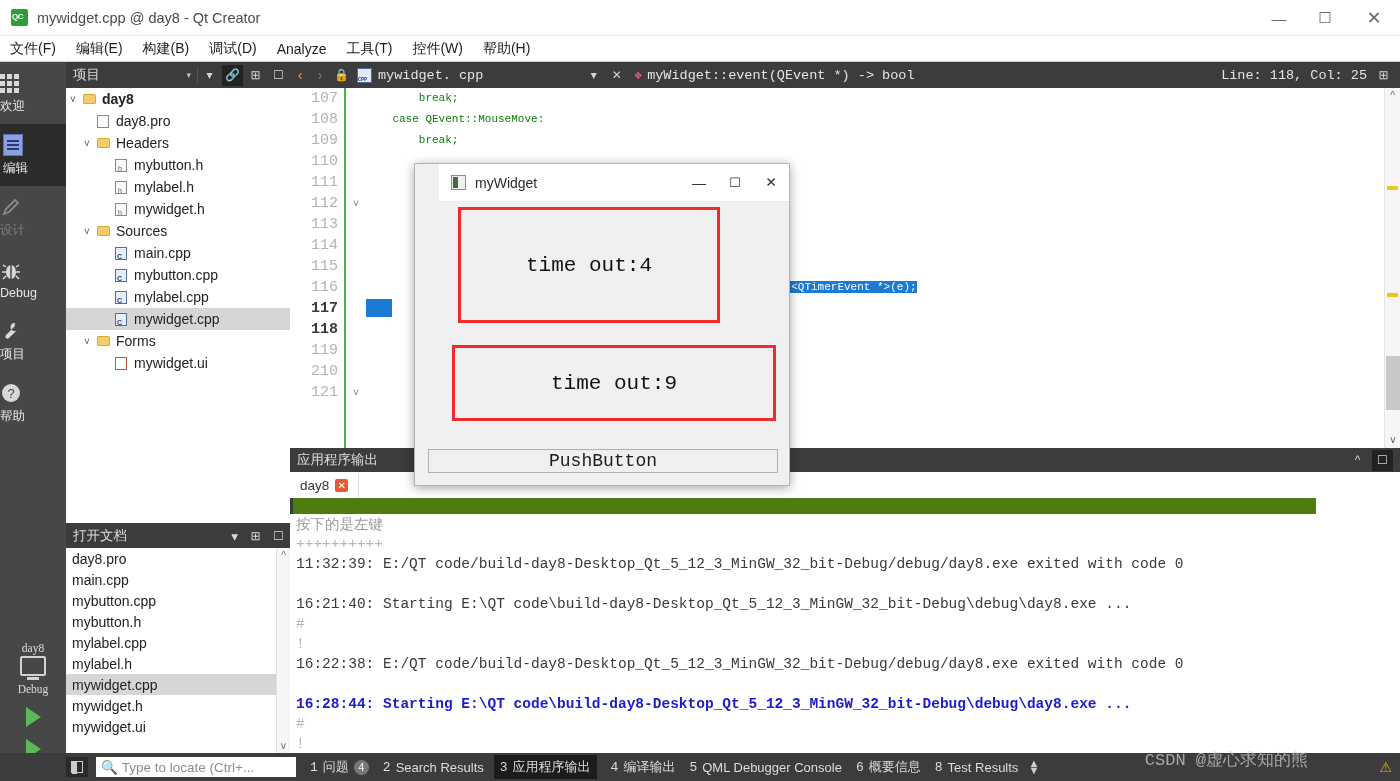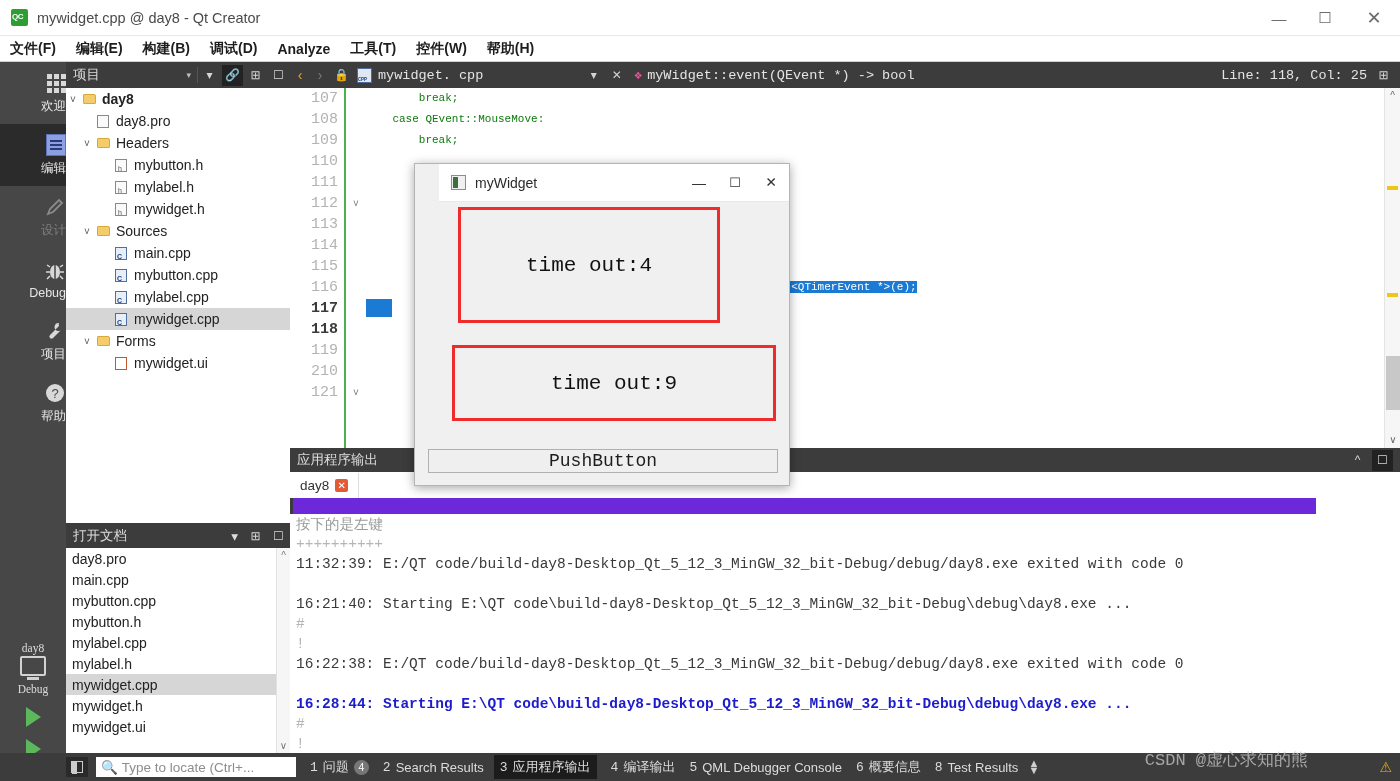--- a/index.html
+++ b/index.html
@@ -5,21 +5,21 @@
   * { box-sizing: border-box; margin: 0; padding: 0; }
   html, body {
     width: 1400px; height: 781px;
     overflow: hidden;
     font-family: "Liberation Sans", sans-serif;
     background: #ffffff;
   }
   #app {
     position: relative;
     width: 1316px; height: 781px;
-    background: #6d28d9;
+    background: #4d7c0f;
   }
 
   
   .titlebar {
     position: absolute; left: 0; top: 0; width: 1400px; height: 36px;
     background: #ffffff;
     border-bottom: 1px solid #e8e8e8;
     display: flex; align-items: center;
   }
   .titlebar .qticon {
@@ -45,31 +45,30 @@
   
   .menubar {
     position: absolute; left: 0; top: 36px; width: 1400px; height: 26px;
     background: #ffffff;
     display: flex; align-items: center;
     border-bottom: 1px solid #cfcfcf;
   }
   .menubar .mi {
     padding: 2px 10px; font-size: 14px; color: #1d1d1d;
     font-family: "Liberation Sans", sans-serif;
-    font-weight: bold;
   }
 
   
   .modebar {
     position: absolute; left: 0; top: 62px; width: 66px; height: 700px;
     background: #474747;
   }
   .modebtn {
     width: 66px; height: 62px;
-    display: flex; flex-direction: column; align-items: flex-end; justify-content: center;
+    display: flex; flex-direction: column; align-items: flex-start; justify-content: center;
     color: #e6e6e6; font-size: 12.5px; gap: 3px;
   }
   .modebtn.active { background: #2b2b2b; border-left: 3px solid #2b2b2b; }
   .modebtn.disabled { color: #7d7d7d; }
   .modebtn .ico { height: 24px; display: flex; align-items: center; justify-content: center; }
   .modebtn .lbl { font-family: "Liberation Sans", sans-serif; }
   .grid-ico { display: grid; grid-template-columns: repeat(3, 5px); gap: 2px; }
   .grid-ico i { display: block; width: 5px; height: 5px; background: #d8d8d8; }
   .edit-ico {
     width: 20px; height: 22px; background: #8c9fe0; border: 1px solid #5f72b8;

